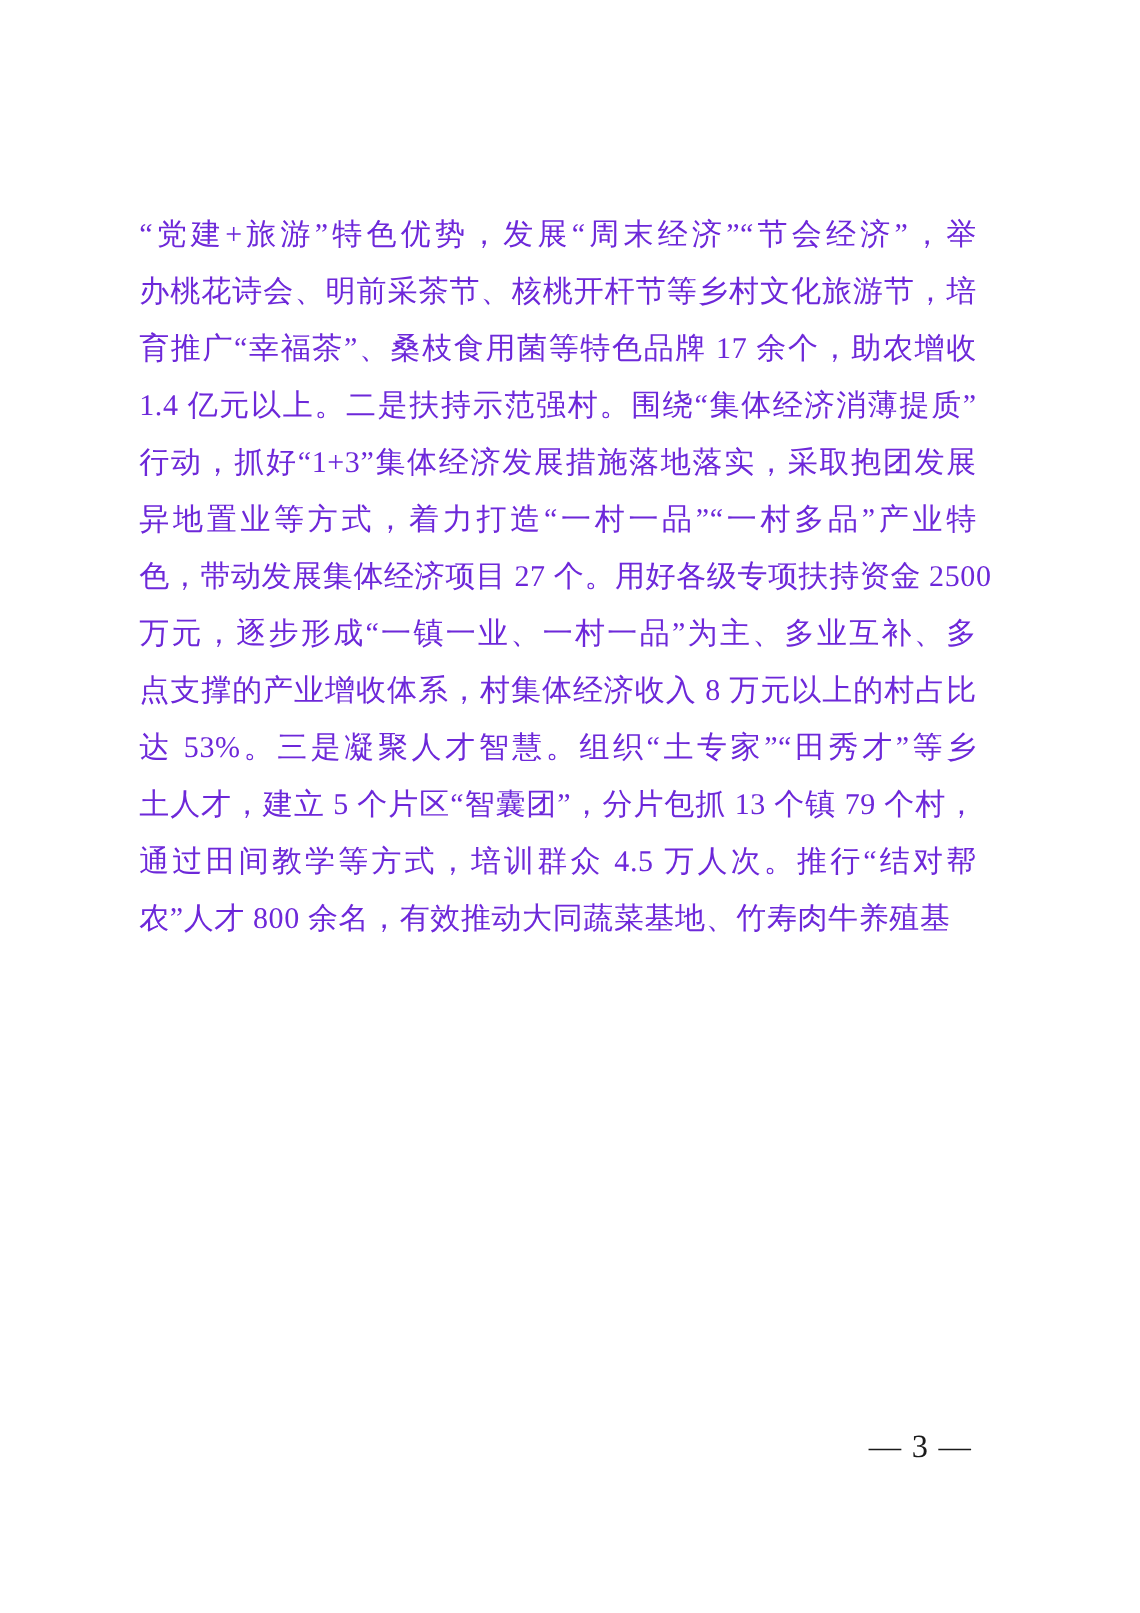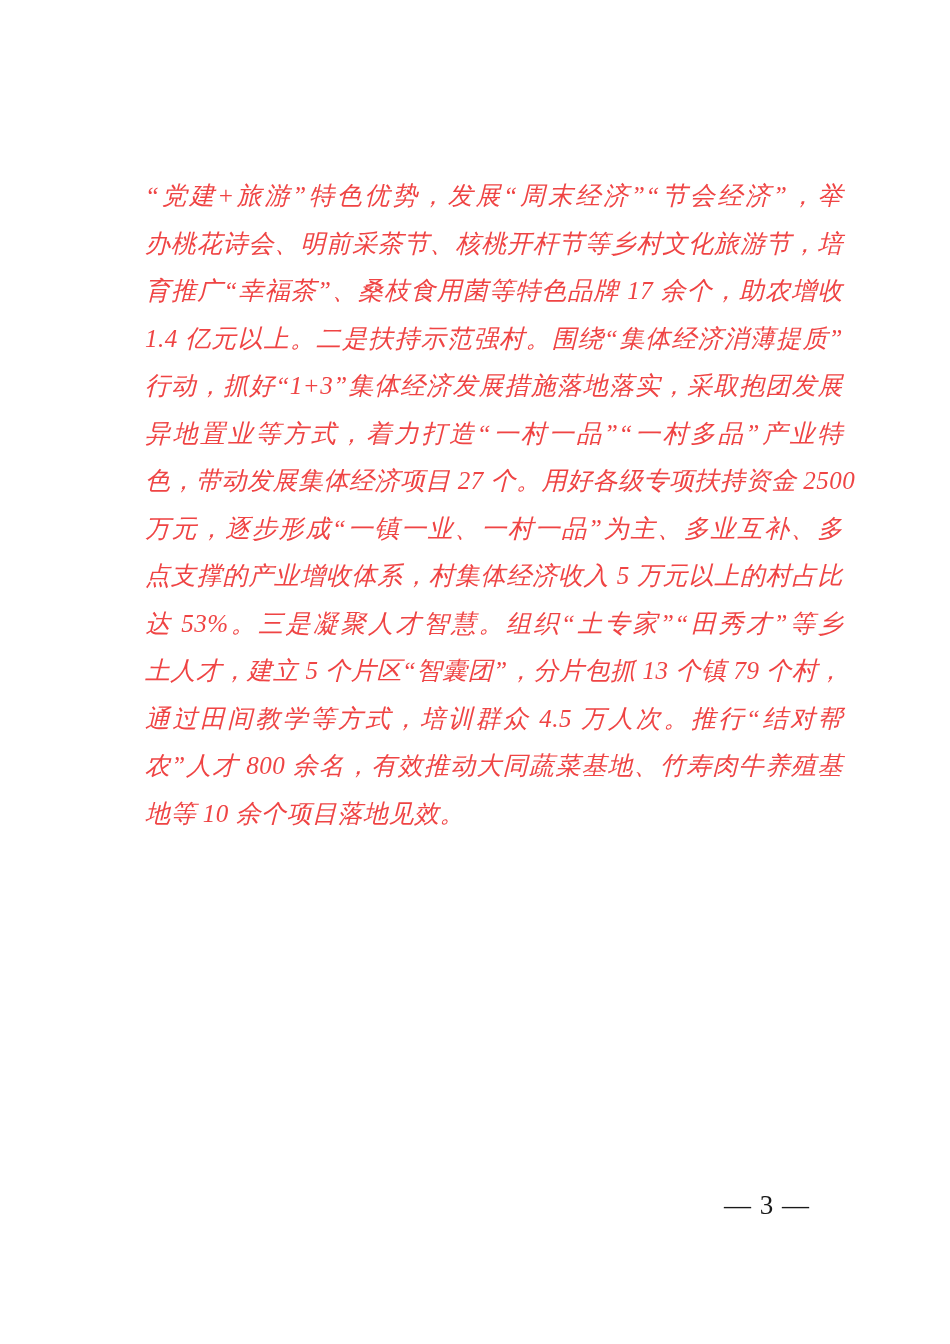--- a/index.html
+++ b/index.html
@@ -19,25 +19,24 @@
     position: absolute;
     left: 0;
     top: 0;
     width: 950px;
     height: 1344px;
     background: #ffffff;
   }
   
   .text-block {
     position: absolute;
-    left: 145px;
+    left: 116px;
     top: 172px;
     width: 698px;
-    color: #ef4444;
-    font-style: italic;
+    color: #6d28d9;
   }
   .doc-line {
     margin: 0;
     padding: 0;
     font-size: 25px;
     height: 47.5px;
     line-height: 47.5px;
     white-space: nowrap;
     text-align: justify;
     
@@ -66,23 +65,22 @@
 
   <div class="text-block">
       <p class="doc-line">“党建+旅游”特色优势，发展“周末经济”“节会经济”，举</p>
       <p class="doc-line">办桃花诗会、明前采茶节、核桃开杆节等乡村文化旅游节，培</p>
       <p class="doc-line">育推广“幸福茶”、桑枝食用菌等特色品牌 17 余个，助农增收</p>
       <p class="doc-line">1.4 亿元以上。二是扶持示范强村。围绕“集体经济消薄提质”</p>
       <p class="doc-line">行动，抓好“1+3”集体经济发展措施落地落实，采取抱团发展</p>
       <p class="doc-line">异地置业等方式，着力打造“一村一品”“一村多品”产业特</p>
       <p class="doc-line">色，带动发展集体经济项目 27 个。用好各级专项扶持资金 2500</p>
       <p class="doc-line">万元，逐步形成“一镇一业、一村一品”为主、多业互补、多</p>
-      <p class="doc-line">点支撑的产业增收体系，村集体经济收入 5 万元以上的村占比</p>
+      <p class="doc-line">点支撑的产业增收体系，村集体经济收入 8 万元以上的村占比</p>
       <p class="doc-line">达 53%。三是凝聚人才智慧。组织“土专家”“田秀才”等乡</p>
       <p class="doc-line">土人才，建立 5 个片区“智囊团”，分片包抓 13 个镇 79 个村，</p>
       <p class="doc-line">通过田间教学等方式，培训群众 4.5 万人次。推行“结对帮</p>
       <p class="doc-line">农”人才 800 余名，有效推动大同蔬菜基地、竹寿肉牛养殖基</p>
-      <p class="doc-line">地等 10 余个项目落地见效。</p>
     </div>
 
   <div class="page-number">— 3 —</div>
 
 </div>
 
 </body></html>

